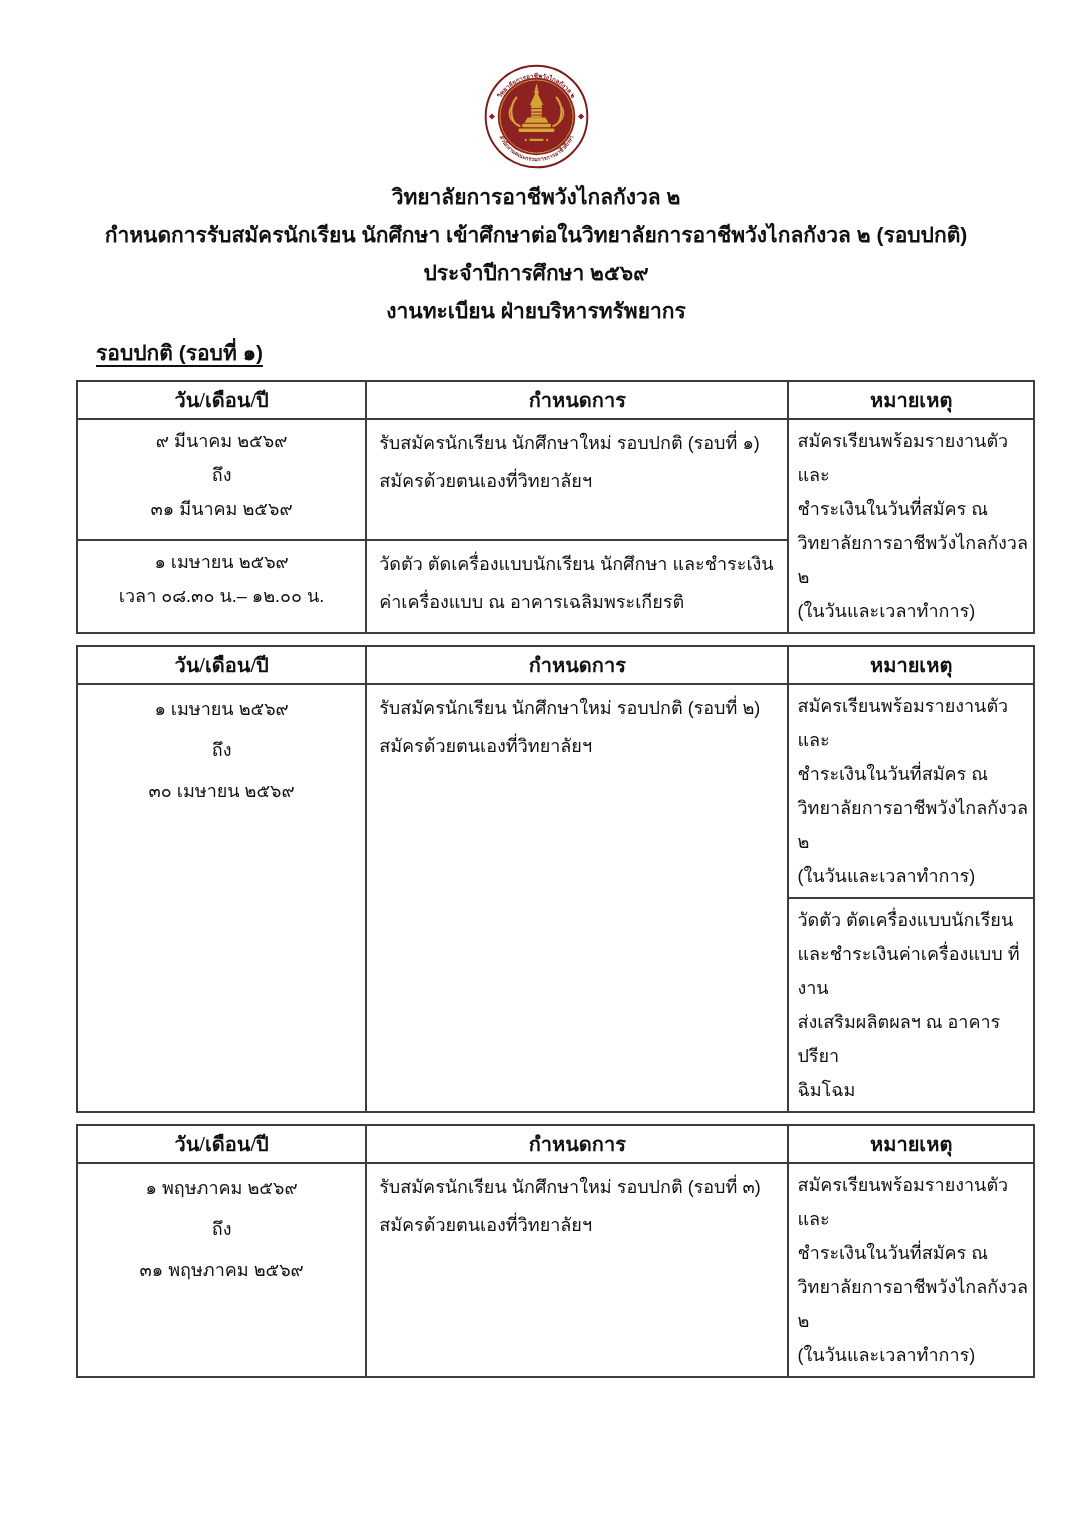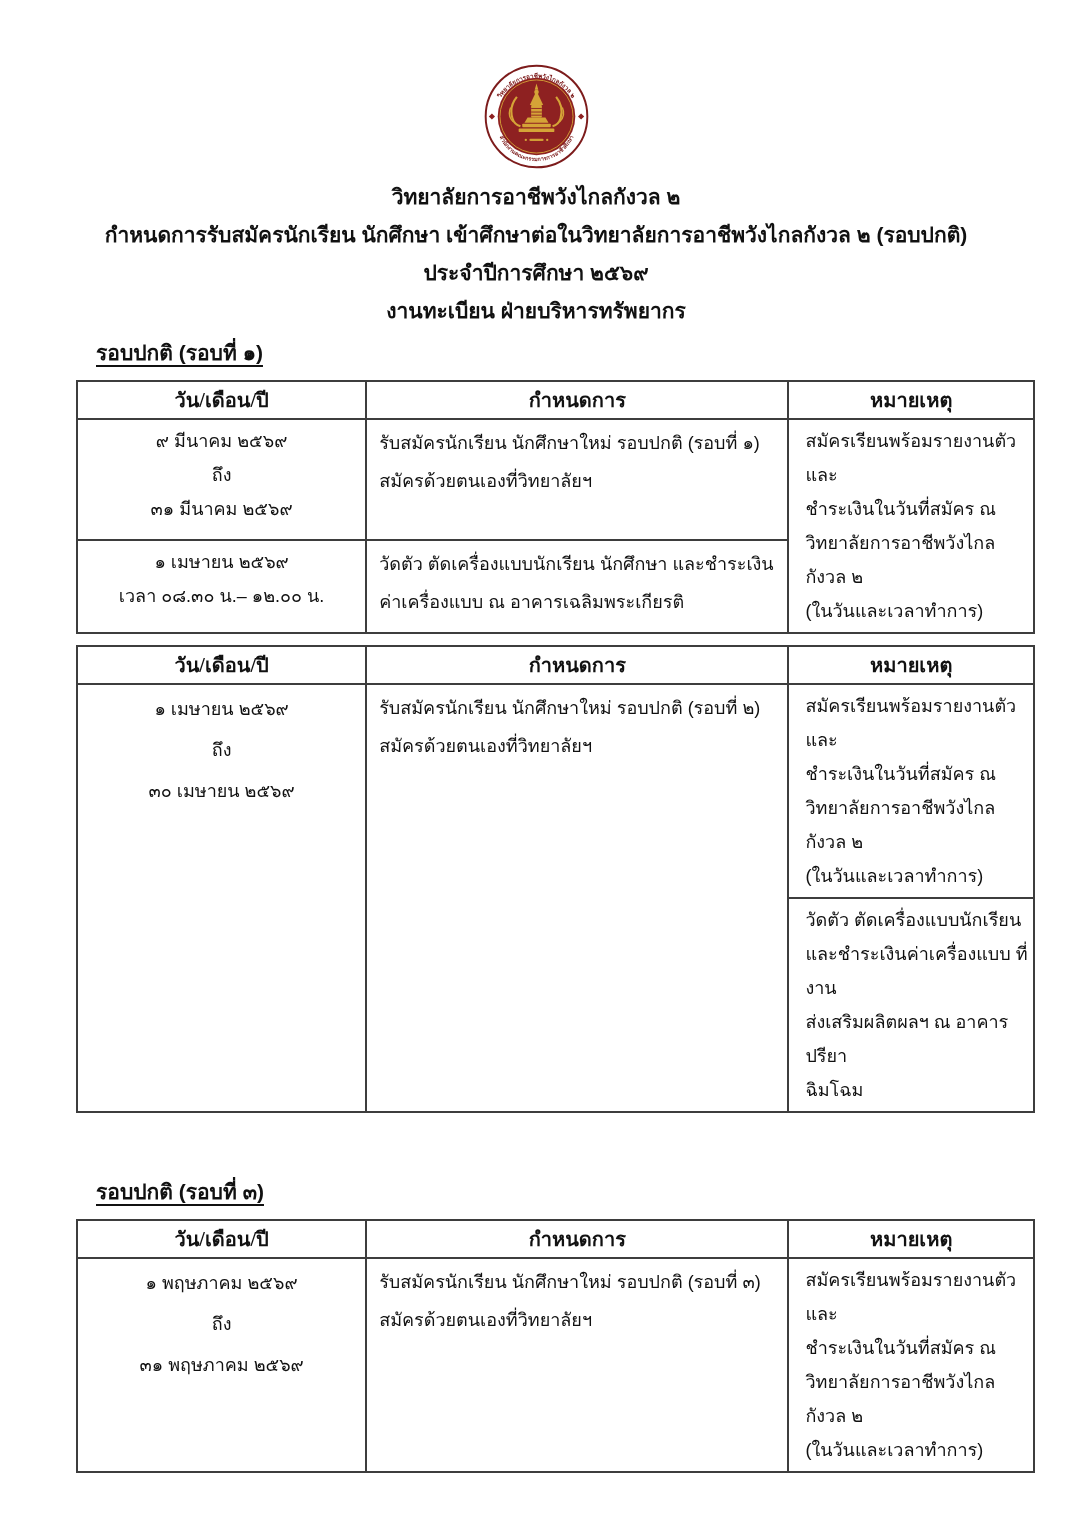--- a/index.html
+++ b/index.html
@@ -65,21 +65,21 @@
     padding:4px 6px;
   }
   td.date-tall { line-height:41px; }
   td.sched {
     line-height:38px;
     padding:4px 8px 4px 12px;
     text-align:left;
   }
   td.remark {
     line-height:34px;
-    padding:4px 4px 4px 16px;
+    padding:4px 4px 4px 8px;
     text-align:left;
   }
   tr.h99  { height:99px; }
   tr.h79  { height:79px; }
   tr.h135 { height:135px; }
   tr.h134 { height:134px; }
 </style>
 </head>
 <body>
 
@@ -181,21 +181,20 @@
         </tr>
         <tr class="h134">
           <td class="remark">วัดตัว ตัดเครื่องแบบนักเรียน
 และชำระเงินค่าเครื่องแบบ ที่งาน
 ส่งเสริมผลิตผลฯ ณ อาคารปรียา
 ฉิมโฉม</td>
         </tr>
       </tbody>
     </table>
 
-    <div class="section-heading heading-3">รอบปกติ (รอบที่ ๓)</div>
     <table class="sched-table">
       <thead>
         <tr>
           <th class="col-date">วัน/เดือน/ปี</th>
           <th class="col-sched">กำหนดการ</th>
           <th class="col-remark">หมายเหตุ</th>
         </tr>
       </thead>
       <tbody>
         <tr class="h135">

